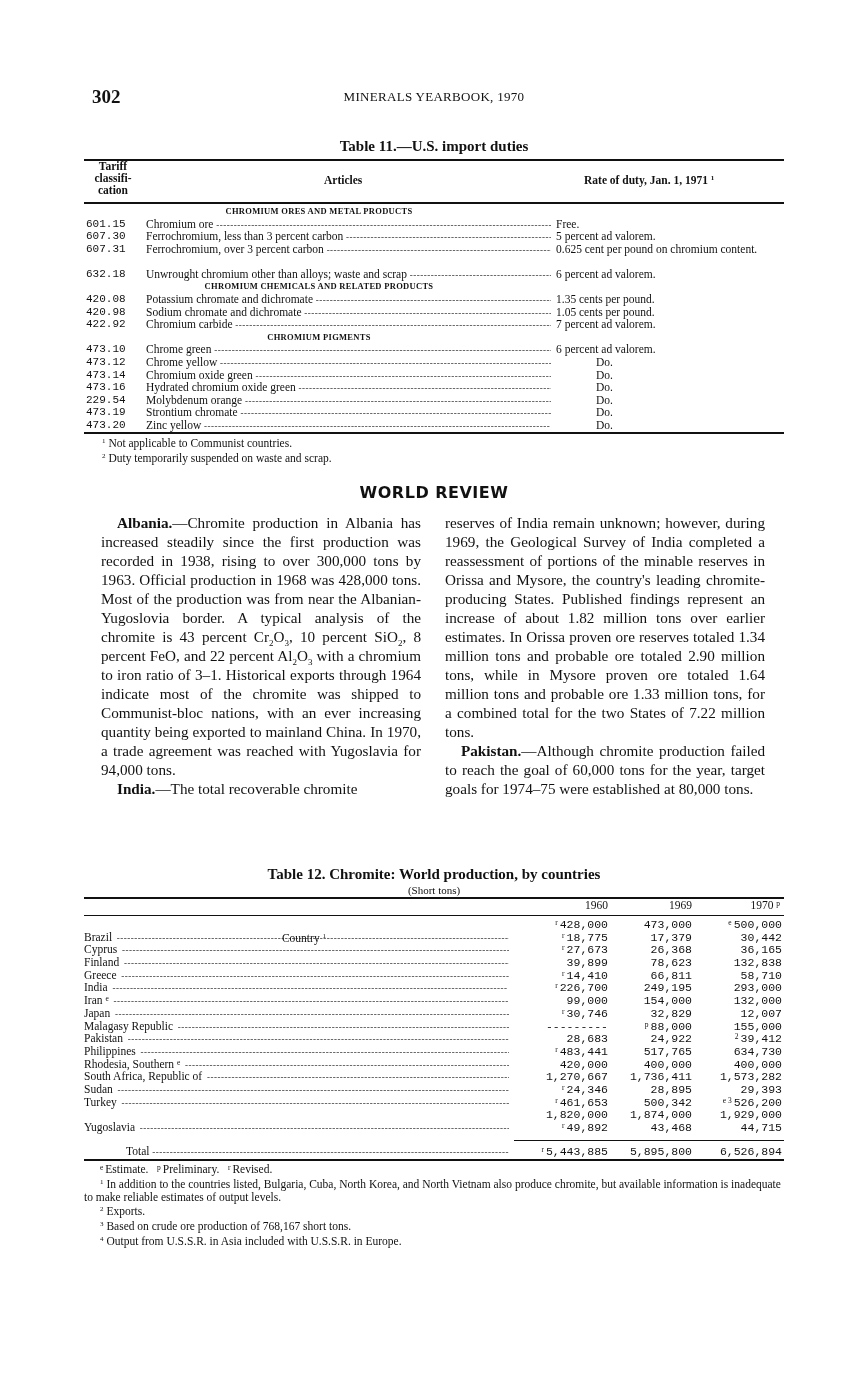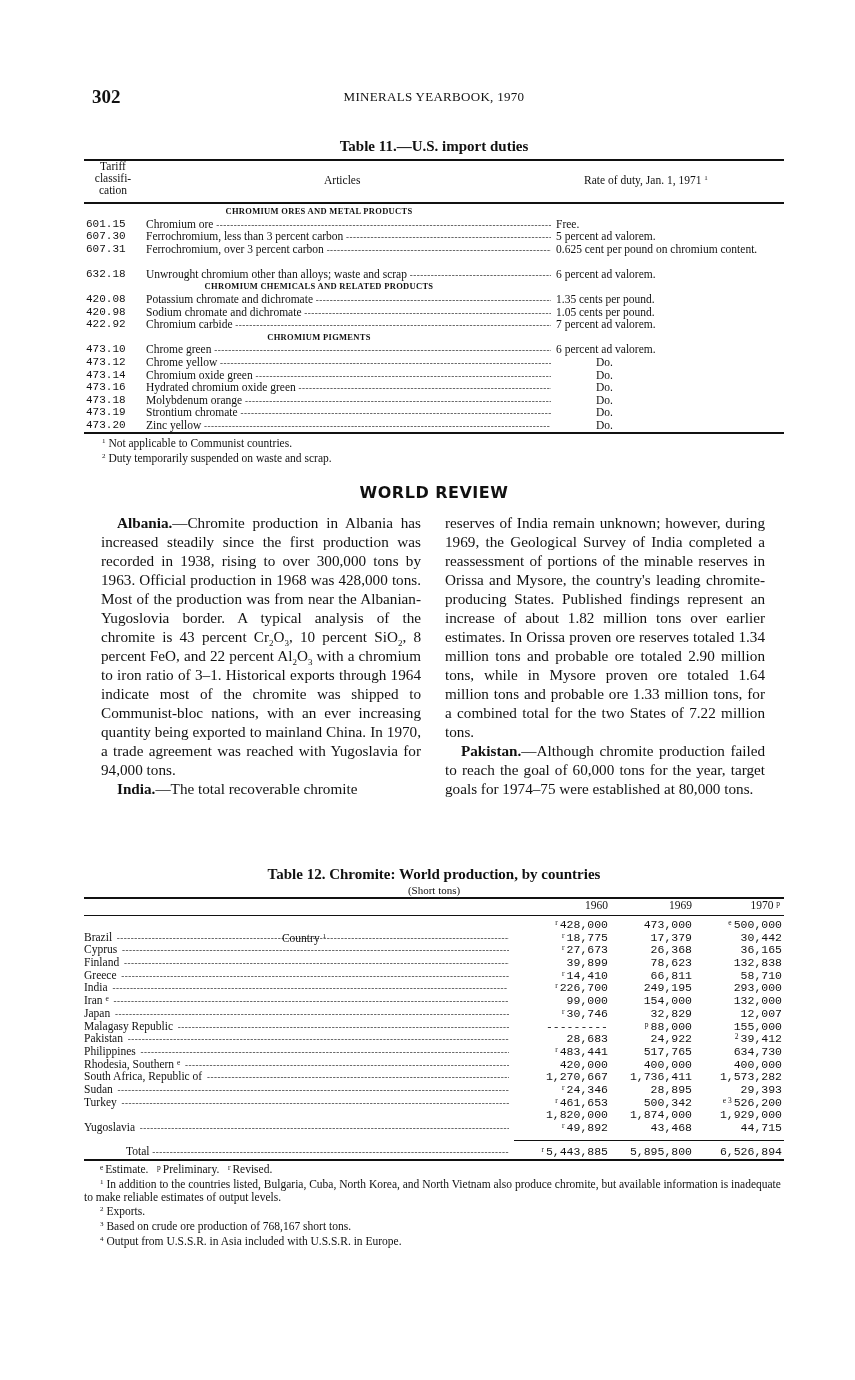--- a/index.html
+++ b/index.html
@@ -11,21 +11,21 @@
   .running-title { position: absolute; left: 0; width: 700px; top: 3px; text-align: center; font-size: 13px; letter-spacing: 0.3px; }
 
   .tbl-title { position: absolute; left: 84px; width: 700px; text-align: center; font-weight: bold; font-size: 15px; }
   .tbl-sub { position: absolute; left: 84px; width: 700px; text-align: center; font-size: 11px; }
 
   .rule { position: absolute; left: 84px; width: 700px; background: #111; }
   .rule-thick { height: 2px; }
   .rule-thin { height: 1px; }
 
   
-  .t11-head { position: absolute; top: 160px; left: 84px; width: 700px; height: 26px; font-size: 11.5px; }
+  .t11-head { position: absolute; top: 160px; left: 84px; width: 700px; height: 26px; font-size: 11.5px; font-weight: bold; }
   .t11-head .h-tariff { position: absolute; left: 4px; top: 0; line-height: 12px; text-align: center; width: 50px; }
   .t11-head .h-articles { position: absolute; left: 240px; top: 14px; }
   .t11-head .h-rate { position: absolute; left: 500px; top: 14px; }
   .t11-body { position: absolute; top: 205px; left: 84px; width: 700px; font-size: 11.5px; line-height: 12.6px; }
   .t11-row { position: relative; height: 12.6px; white-space: nowrap; }
   .t11-row.tall { height: 25px; }
   .t11-code { position: absolute; left: 2px; font-family: "Liberation Mono", "DejaVu Sans Mono", monospace; font-size: 11px; }
   .t11-article { position: absolute; left: 62px; width: 405px; overflow: hidden; }
   .t11-article::after { content: " ---------------------------------------------------------------------------------------------------"; letter-spacing: 0.5px; font-size: 9px; }
   .t11-rate { position: absolute; left: 472px; width: 230px; white-space: normal; }
@@ -149,21 +149,21 @@
         <span class="t11-code">473.14</span>
         <span class="t11-article">Chromium oxide green</span>
         <span class="t11-rate ditto">Do.</span>
       </div>
     <div class="t11-row">
         <span class="t11-code">473.16</span>
         <span class="t11-article">Hydrated chromium oxide green</span>
         <span class="t11-rate ditto">Do.</span>
       </div>
     <div class="t11-row">
-        <span class="t11-code">473.18</span>
+        <span class="t11-code">229.54</span>
         <span class="t11-article">Molybdenum orange</span>
         <span class="t11-rate ditto">Do.</span>
       </div>
     <div class="t11-row">
         <span class="t11-code">473.19</span>
         <span class="t11-article">Strontium chromate</span>
         <span class="t11-rate ditto">Do.</span>
       </div>
     <div class="t11-row">
         <span class="t11-code">473.20</span>

